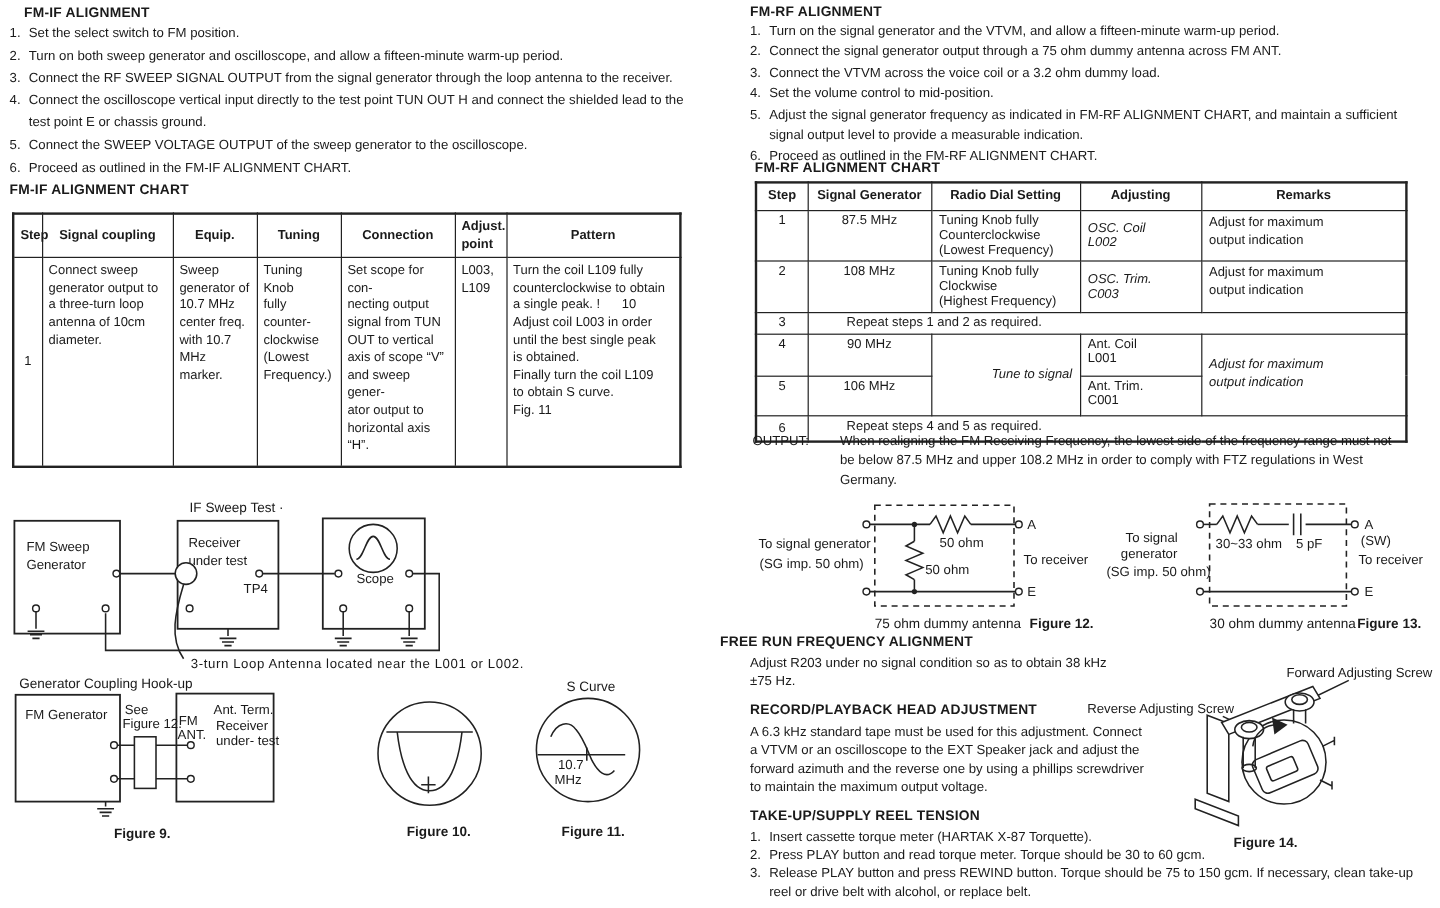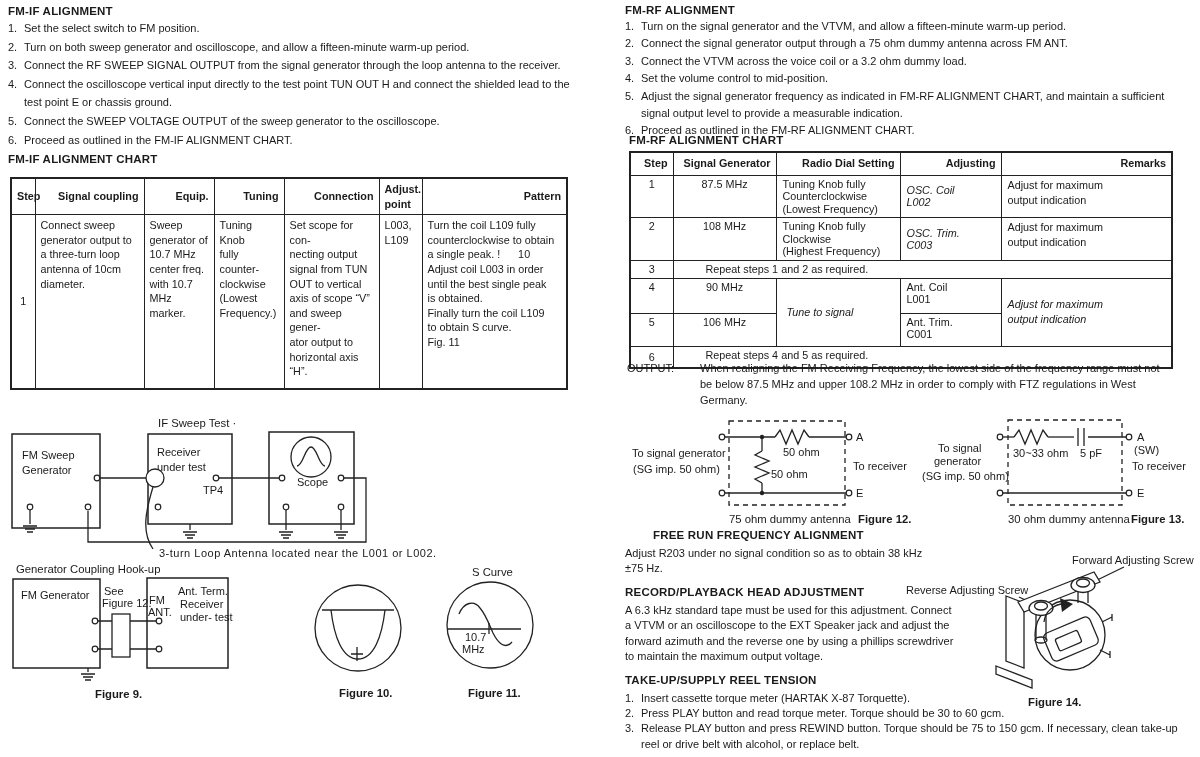--- a/index.html
+++ b/index.html
@@ -11,21 +11,21 @@
   .steps{font-size:11px;line-height:18.6px;}
   .steps.tight{line-height:15.2px;}
   .step-item{display:flex;}
   .step-item .num{width:16px;flex:0 0 16px;}
   .step-item .txt{flex:1;}
   .body-txt{font-size:11px;line-height:15.4px;}
   table.chart{border-collapse:collapse;table-layout:fixed;position:absolute;
               font-size:10.8px;background:#fff;}
   table.chart td,table.chart th{border:1px solid #222;padding:3px 5px;
               vertical-align:top;text-align:left;font-weight:normal;}
-  table.chart th{text-align:right;font-weight:bold;vertical-align:middle;}
+  table.chart th{text-align:center;font-weight:bold;vertical-align:middle;}
   table.chart{border:2px solid #222;}
   #if-table{line-height:14.6px;}
   #rf-table{line-height:12.6px;}
   #rf-table td{padding:2px 6px;}
   td.c-step{text-align:center !important;vertical-align:middle !important;}
   td.mid{vertical-align:middle !important;font-style:italic;}
   td.repeat{padding-left:32px !important;}
   .caution{display:flex;font-size:11px;line-height:16px;}
   .caution .lbl{flex:0 0 73px;}
   svg text{font-family:"Liberation Sans",sans-serif;font-size:11px;fill:#1a1a1a;}
@@ -35,21 +35,21 @@
   .ln2{stroke:#222;stroke-width:1.5;fill:none;}
   .term{fill:#fff;stroke:#222;stroke-width:1.2;}
   .dot{fill:#222;stroke:none;}
   .whitefill{fill:#fff;stroke:#222;stroke-width:1.3;}
 </style>
 </head>
 <body>
 
 <div class="page">
 
-  <div class="abs h" style="left:8px;top:5px;">FM-IF ALIGNMENT</div>
+  <div class="abs h" style="left:20px;top:5px;">FM-IF ALIGNMENT</div>
 
   <div class="abs steps" style="left:8px;top:19px;width:590px;">
     <div class="step-item">
         <span class="num">1.</span>
         <span class="txt pre">Set the select switch to FM position.</span>
       </div>
     <div class="step-item">
         <span class="num">2.</span>
         <span class="txt pre">Turn on both sweep generator and oscilloscope, and allow a fifteen-minute warm-up period.</span>
       </div>
@@ -207,21 +207,21 @@
       <td class="pre" style="line-height:15px;">Adjust for maximum
 output indication</td>
     </tr>
     <tr style="height:17px">
       <td class="c-step">3</td>
       <td class="repeat" colspan="4">Repeat steps 1 and 2 as required.</td>
     </tr>
     <tr style="height:35px">
       <td class="c-step" style="vertical-align:top !important;">4</td>
       <td style="text-align:center;">90 MHz</td>
-      <td class="mid" rowspan="2" style="padding-left:10px;">Tune to signal</td>
+      <td class="mid" rowspan="2" style="padding-left:0;text-align:right;">Tune to signal</td>
       <td class="pre">Ant. Coil
 L001</td>
       <td class="pre mid" rowspan="2" style="line-height:15px;">Adjust for maximum
 output indication</td>
     </tr>
     <tr style="height:33px">
       <td class="c-step" style="vertical-align:top !important;">5</td>
       <td style="text-align:center;">106 MHz</td>
       <td class="pre">Ant. Trim.
 C001</td>
@@ -233,21 +233,21 @@
   </tbody>
     </table>
 
   <div class="abs caution" style="left:627px;top:360px;width:553px;">
     <span class="lbl">OUTPUT:</span>
     <span class="pre" style="flex:1;">When realigning the FM Receiving Frequency, the lowest side of the frequency range must not
 be below 87.5 MHz and upper 108.2 MHz in order to comply with FTZ regulations in West
 Germany.</span>
   </div>
 
-  <div class="abs h" style="left:653px;top:529px;text-align:center;">FREE RUN FREQUENCY ALIGNMENT</div>
+  <div class="abs h" style="left:600px;top:529px;text-align:center;">FREE RUN FREQUENCY ALIGNMENT</div>
   <div class="abs body-txt pre" style="left:625px;top:546px;width:345px;">Adjust R203 under no signal condition so as to obtain 38 kHz
 ±75 Hz.</div>
 
   <div class="abs h" style="left:625px;top:586px;">RECORD/PLAYBACK HEAD ADJUSTMENT</div>
   <div class="abs body-txt pre" style="left:625px;top:603px;width:352px;">A 6.3 kHz standard tape must be used for this adjustment. Connect
 a VTVM or an oscilloscope to the EXT Speaker jack and adjust the
 forward azimuth and the reverse one by using a phillips screwdriver
 to maintain the maximum output voltage.</div>
 
   <div class="abs h" style="left:625px;top:674px;">TAKE-UP/SUPPLY REEL TENSION</div>

